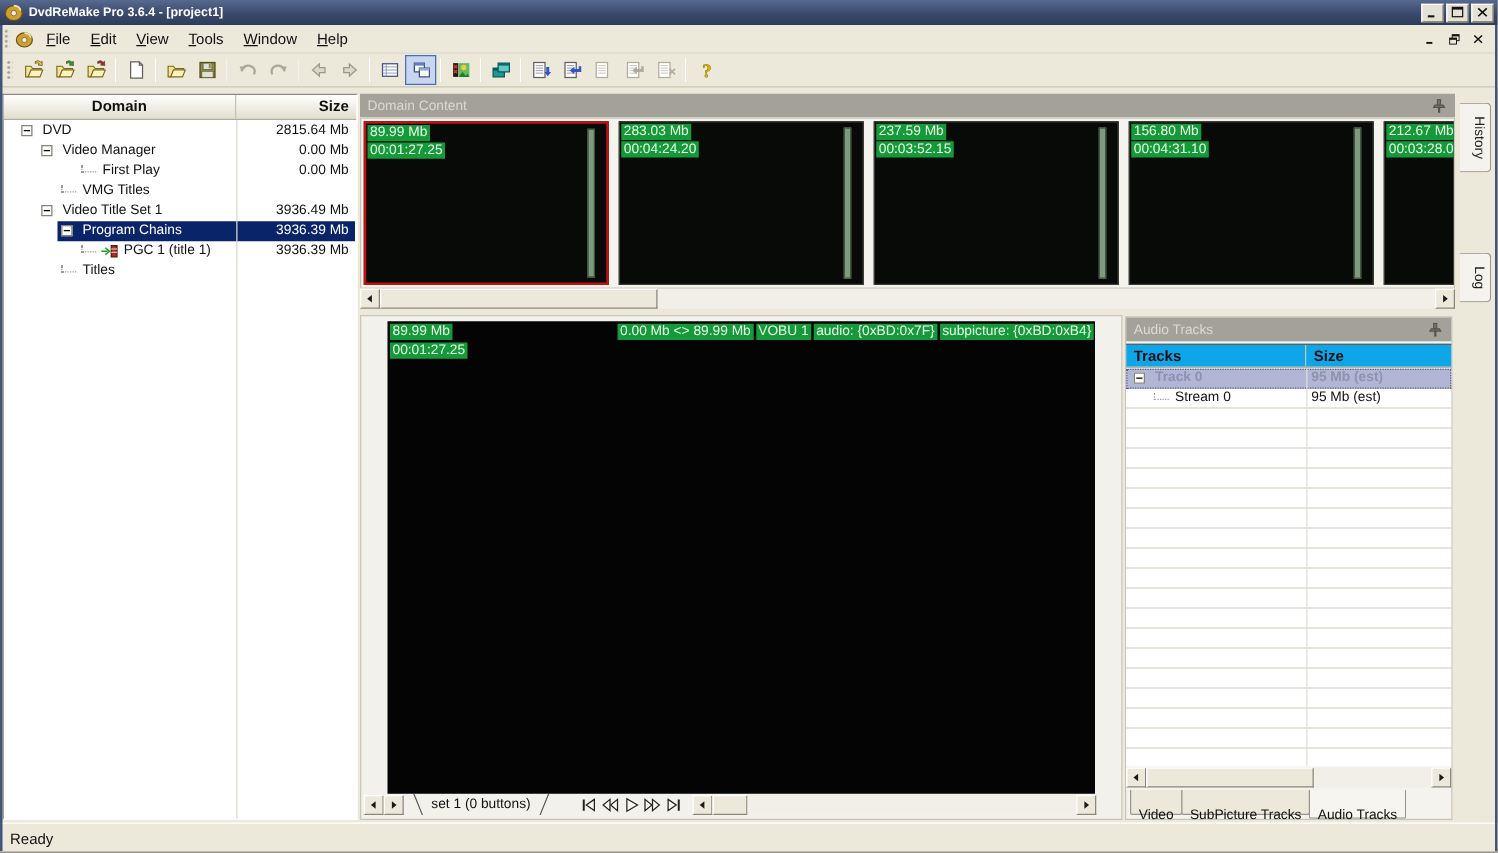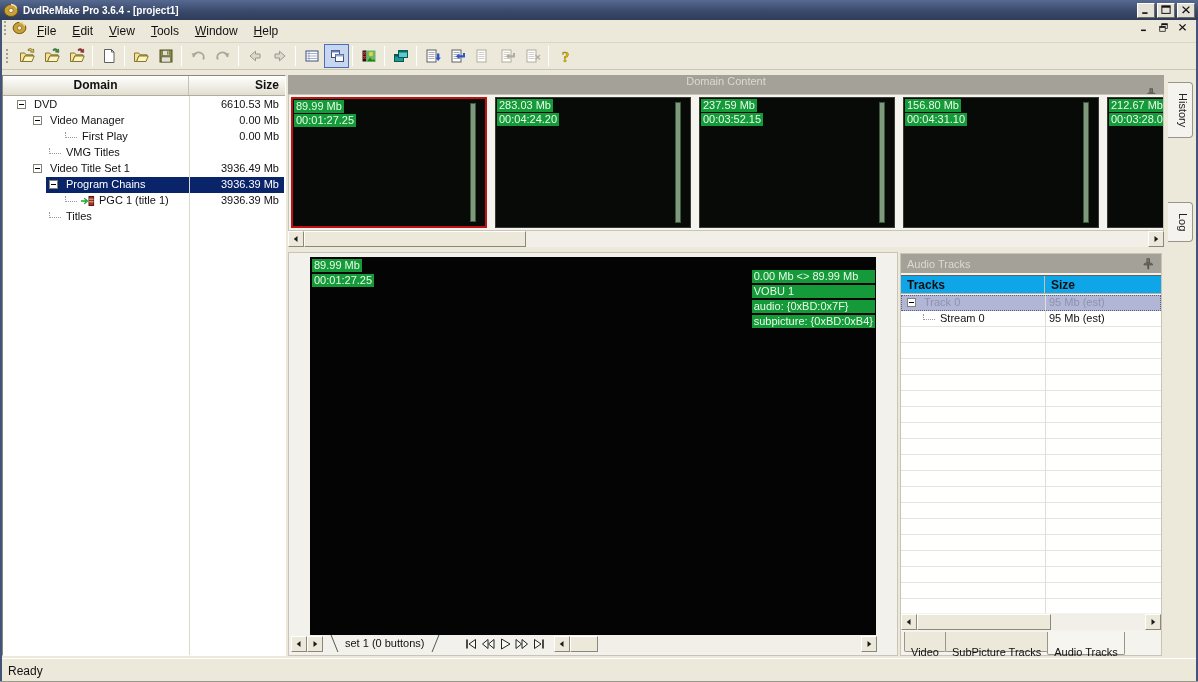--- a/index.html
+++ b/index.html
@@ -14,21 +14,21 @@
   .titlebar{position:absolute;left:0;top:0;right:0;height:20px;display:flex;align-items:center;
             background:linear-gradient(#56698f,#3a4a6c 55%,#2e3c58);padding:0 3px;color:#fff;z-index:70;}
   .app-ico{width:16px;height:16px;display:inline-flex;}
   .title-text{font-weight:bold;font-size:10px;margin-left:4px;flex:1;white-space:nowrap;}
   .winbtn{width:18px;height:15px;background:#e4e1d6;border:1px solid;border-color:#fff #6f6d61 #6f6d61 #fff;
           margin-left:2px;display:inline-flex;align-items:center;justify-content:center;padding:1px;}
   .winbtn .ico{width:12px;height:12px;}
 
   
   .menubar{position:absolute;top:20px;left:0;right:0;height:23px;background:#ece9da;
-           border-bottom:1px solid #d9d6c9;display:flex;align-items:flex-start;z-index:55;}
+           border-bottom:1px solid #d9d6c9;display:flex;align-items:center;z-index:55;}
   .grip{width:5px;height:16px;margin:0 4px 0 3px;
         background-image:radial-gradient(#a3a192 1px,transparent 1.2px);background-size:4px 4px;}
   .menu-item{padding:4px 8px;cursor:default;font-size:12px;}
   .mdi-ctl{margin-left:auto;display:flex;gap:3px;padding-right:8px;}
   .mdi-btn{width:16px;height:14px;background:transparent;border:none;display:inline-flex;
            align-items:center;justify-content:center;padding:0;}
   .mdi-btn .ico{width:11px;height:11px;}
 
   
   .toolbar{position:absolute;top:43px;left:0;right:0;height:27px;background:#ece9da;
@@ -64,21 +64,21 @@
   .tsize{top:1px;right:6px;z-index:3;}
   .trow.sel .tlabel,.trow.sel .tsize{color:#fff;}
   .pgc-ico{top:2px;width:16px;height:12px;z-index:3;}
 
   
   .right-area{position:absolute;left:288px;top:0;width:876px;height:588px;}
   .cap{height:19px;background:#a3a198;color:#dcdad0;display:flex;align-items:center;
        padding:0 6px;font-size:11px;}
   .cap .pin{margin-left:auto;width:14px;height:14px;display:inline-flex;}
   .dc-panel{position:absolute;top:5px;left:0;right:0;height:172px;}
-  .dc-header{position:absolute;top:0;left:0;right:0;flex-direction:column;}
+  .dc-header{position:absolute;top:0;left:0;right:0;}
   .dc-body{position:absolute;top:19px;left:0;right:0;height:137px;background:#f4f3ee;
            border:1px solid #c8c5b8;overflow:hidden;}
   .dc-cell{position:absolute;top:2px;width:196px;height:131px;background:#070a07;border:1px solid #3a3a34;}
   .dc-cell.sel{border:2px solid #c11212;}
   .glabel{display:table;background:#149a38;color:#eafbea;font-size:11px;line-height:13px;
           padding:0 2px;margin:1px 0 0 1px;white-space:nowrap;}
   .vbar{position:absolute;top:4px;bottom:4px;right:9px;width:6px;background:#7d9a7d;border:1px solid #41563f;}
 
   .hscroll{position:absolute;display:flex;height:16px;background:#f1efe8;}
   .dc-scroll{left:0;right:0;top:156px;}
@@ -88,21 +88,21 @@
   .sb-btn .ico{width:12px;height:12px;}
   .sb-track{flex:1;position:relative;}
   .sb-thumb{position:absolute;top:0;height:16px;background:#ece9da;border:1px solid;
             border-color:#fff #8a887c #8a887c #fff;}
 
   
   .preview-panel{position:absolute;left:0;top:182px;width:610px;height:404px;background:#f2f1ec;
                  border:1px solid #c8c5b8;}
   .pv-canvas{position:absolute;left:21px;top:4px;width:566px;height:378px;background:#040404;}
   .lbl-left{position:absolute;left:1px;top:1px;display:flex;flex-direction:column;align-items:flex-start;gap:1px;}
-  .lbl-right{position:absolute;right:1px;top:12px;display:flex;flex-direction:column;gap:1px;}
+  .lbl-right{position:absolute;right:1px;top:1px;display:flex;gap:1px;}
   .pv-bar{position:absolute;left:2px;right:20px;bottom:3px;height:18px;display:flex;align-items:flex-end;}
   .sheet-tab{position:relative;height:17px;line-height:16px;padding:0 18px;margin-left:4px;white-space:nowrap;}
   .sheet-tab::before{content:"";position:absolute;left:7px;top:0;bottom:0;width:1px;background:#555;transform:skewX(22deg);}
   .sheet-tab::after{content:"";position:absolute;right:7px;top:0;bottom:0;width:1px;background:#555;transform:skewX(-22deg);}
   .pv-nav{display:flex;margin-left:20px;}
   .nav-btn{width:17px;height:16px;border:none;background:transparent;padding:0;display:inline-flex;
            align-items:center;justify-content:center;}
   .mini-thumb{width:28px;height:16px;background:#ece9da;border:1px solid;border-color:#fff #8a887c #8a887c #fff;flex:none;}
   .mini-track{flex:1;height:16px;background:#f1efe8;}
 
@@ -114,21 +114,21 @@
            border-top:1px solid #63625a;border-bottom:1px solid #b3b0a1;display:flex;
            font-weight:bold;font-size:12px;}
   .ap-cols .c1{width:144px;padding:2px 0 0 6px;border-right:1px solid #c5c2b2;}
   .ap-cols .c2{flex:1;padding:2px 0 0 6px;}
   .ap-body{position:absolute;top:41px;left:0;right:0;height:318px;
            background:repeating-linear-gradient(to bottom,#fff 0 15px,#e6e4da 15px 16px);}
   .ap-colline{position:absolute;left:144px;top:0;bottom:0;width:1px;background:#e0ded4;z-index:3;}
   .arow{position:relative;height:16px;z-index:2;}
   .arow span{position:absolute;}
   .arow.sel{background:#b1b6d7;outline:1px dotted #5d617e;outline-offset:-1px;}
-  .arow.sel .albl,.arow.sel .asize{color:#8e92ac;}
+  .arow.sel .albl,.arow.sel .asize{color:#8e92ac;font-weight:bold;}
   .albl{top:1px;white-space:nowrap;}
   .asize{left:148px;top:1px;white-space:nowrap;}
   .ap-scroll{left:0;right:0;top:360px;}
   .ap-tabs{position:absolute;left:3px;right:0;top:378px;height:25px;display:flex;align-items:flex-start;}
   .ap-tab{height:20px;background:#ece9da;border:1px solid #98968a;border-top:none;
           border-radius:0 0 2px 2px;padding:14px 6px 0;margin-right:-1px;white-space:nowrap;}
   .ap-tab.active{height:23px;background:#f6f5f0;z-index:2;position:relative;}
 
   
   .side-strip{position:absolute;left:1166px;top:0;width:32px;height:588px;}
@@ -422,21 +422,21 @@
 
     <div class="tree-panel">
       <div class="tree-header">
         <div class="thd">Domain</div>
         <div class="ths">Size</div>
       </div>
       <div id="tree-body">
           <div class="trow">
             <span class="expander" style="left: 14px;"></span>
             <span class="tlabel" style="left: 29px;">DVD</span>
-            <span class="tsize">6610.53 Mb</span>
+            <span class="tsize">2815.64 Mb</span>
           </div>
           <div class="trow">
             <span class="expander" style="left: 30px;"></span>
             <span class="tlabel" style="left: 45px;">Video Manager</span>
             <span class="tsize">0.00 Mb</span>
           </div>
           <div class="trow">
             <span class="dots" style="left: 62px;"></span>
             <span class="tlabel" style="left: 77px;">First Play</span>
             <span class="tsize">0.00 Mb</span>

